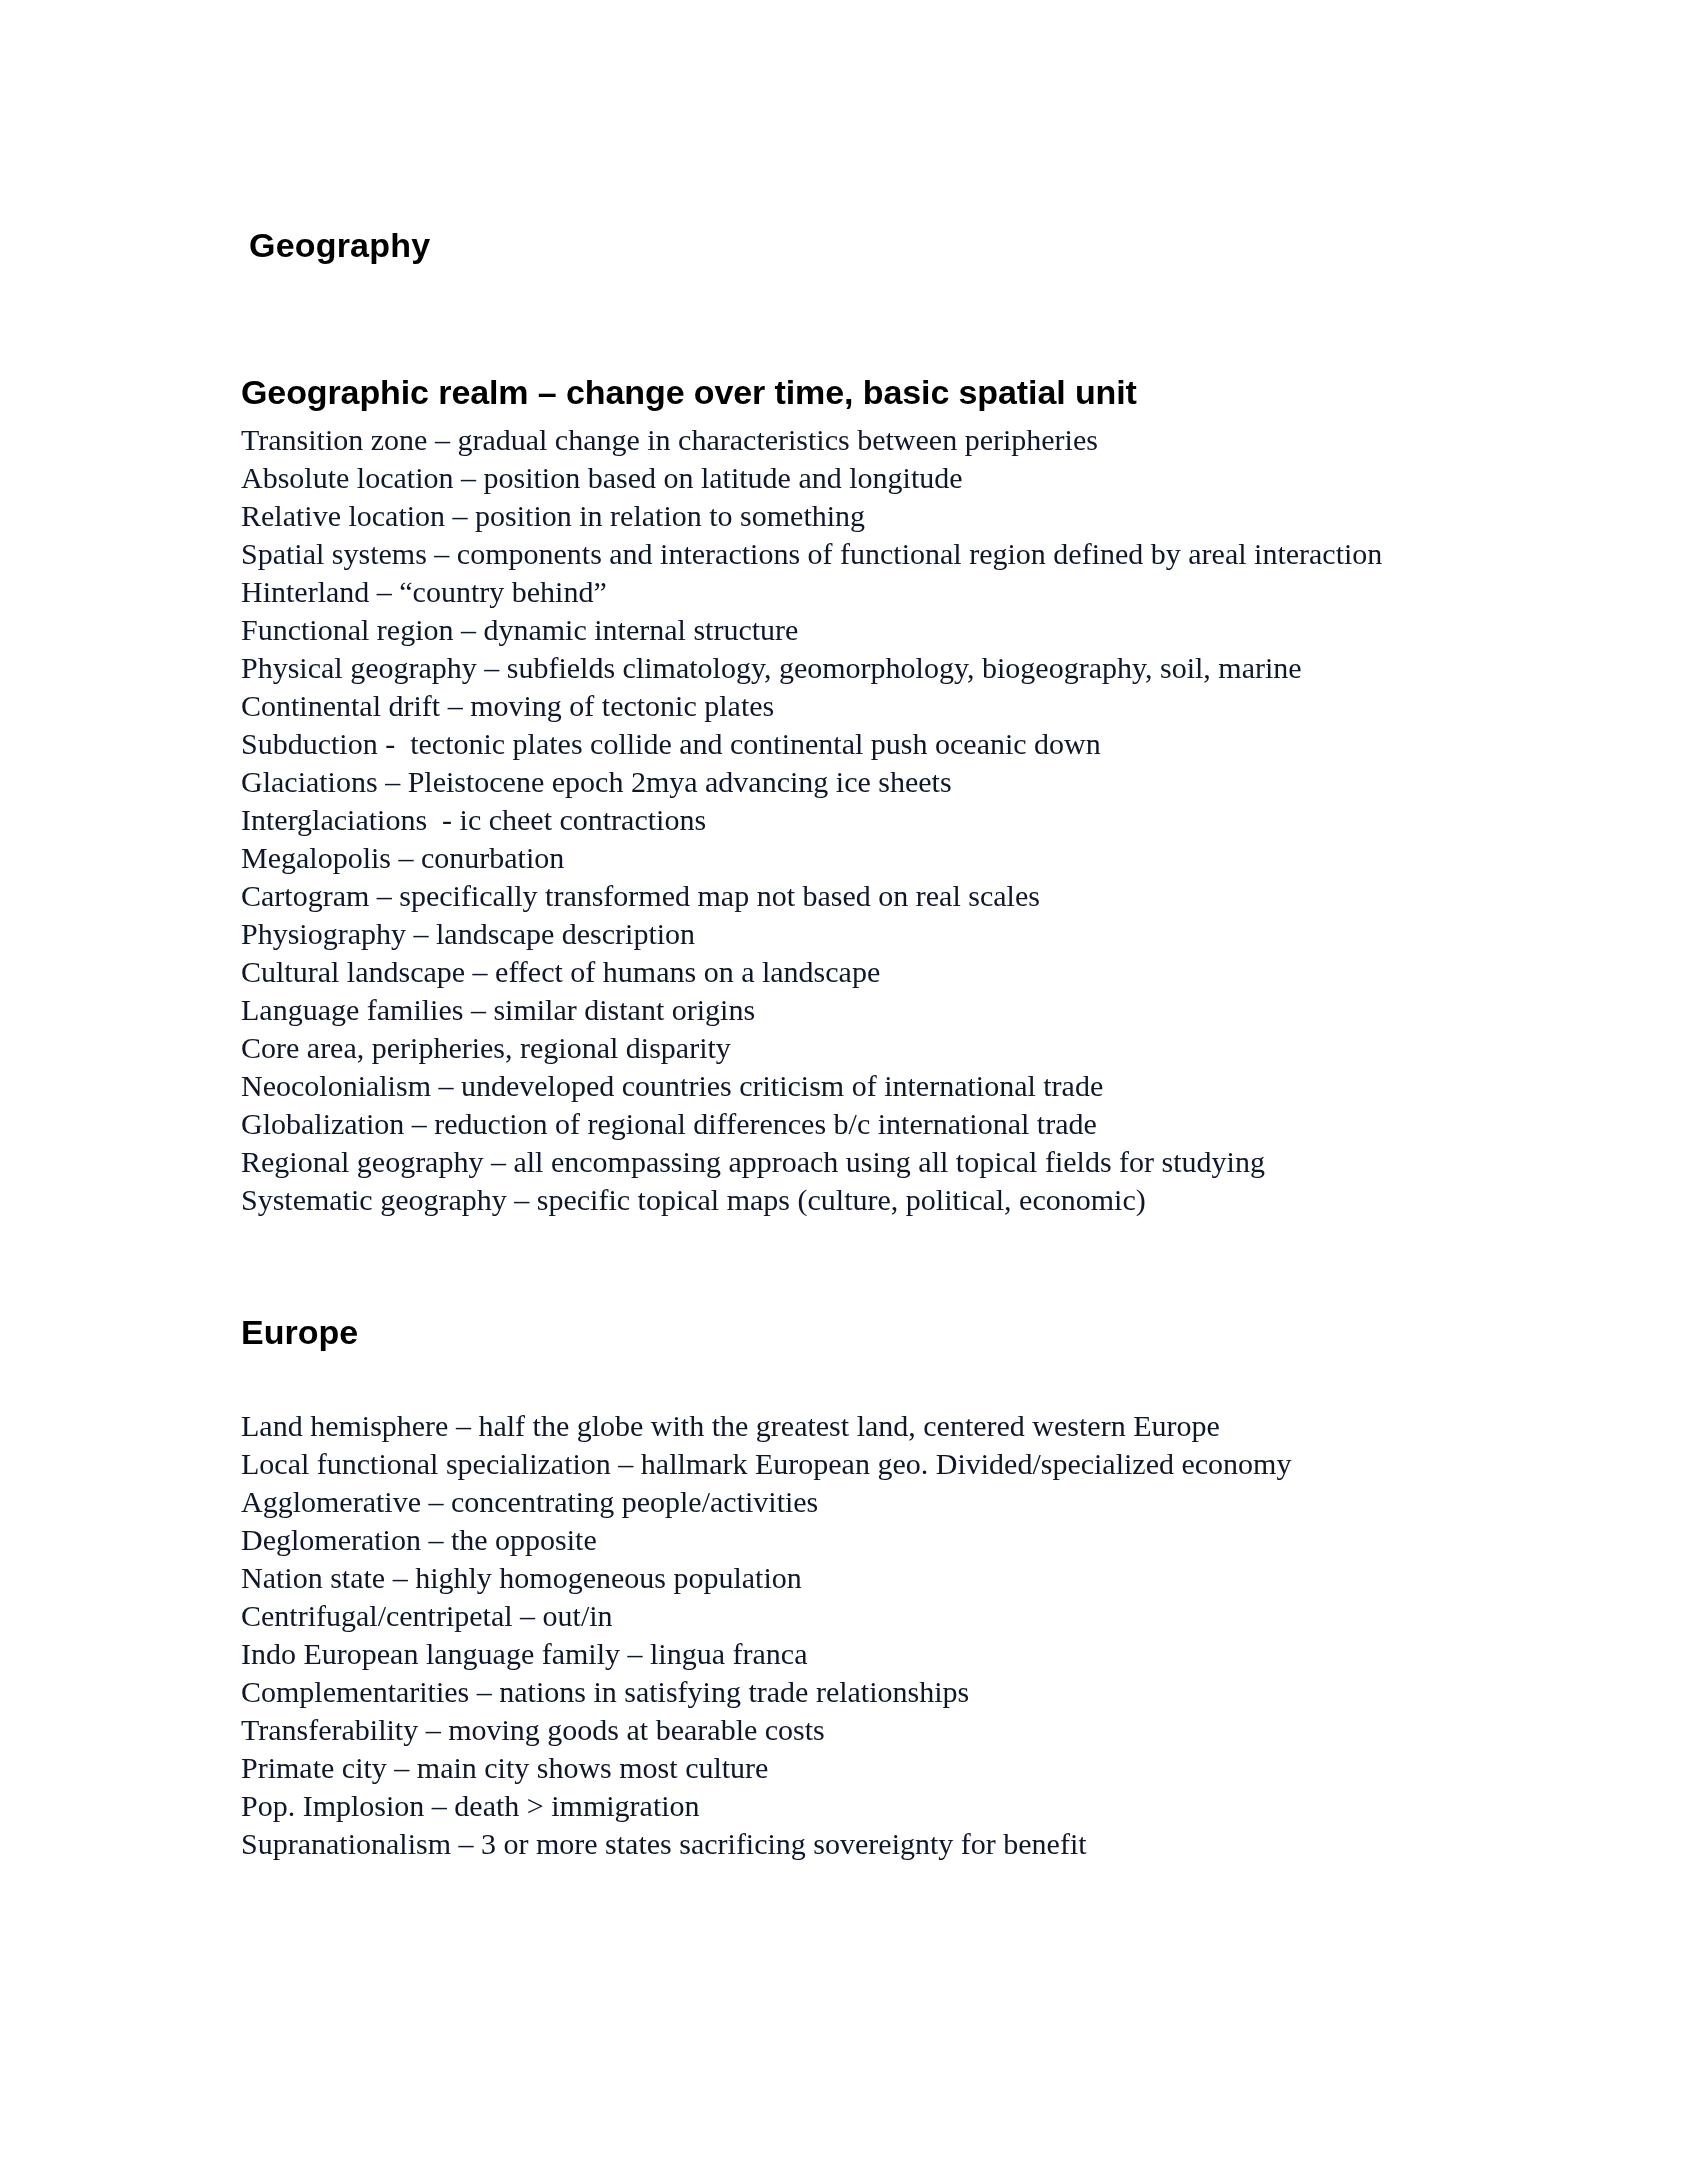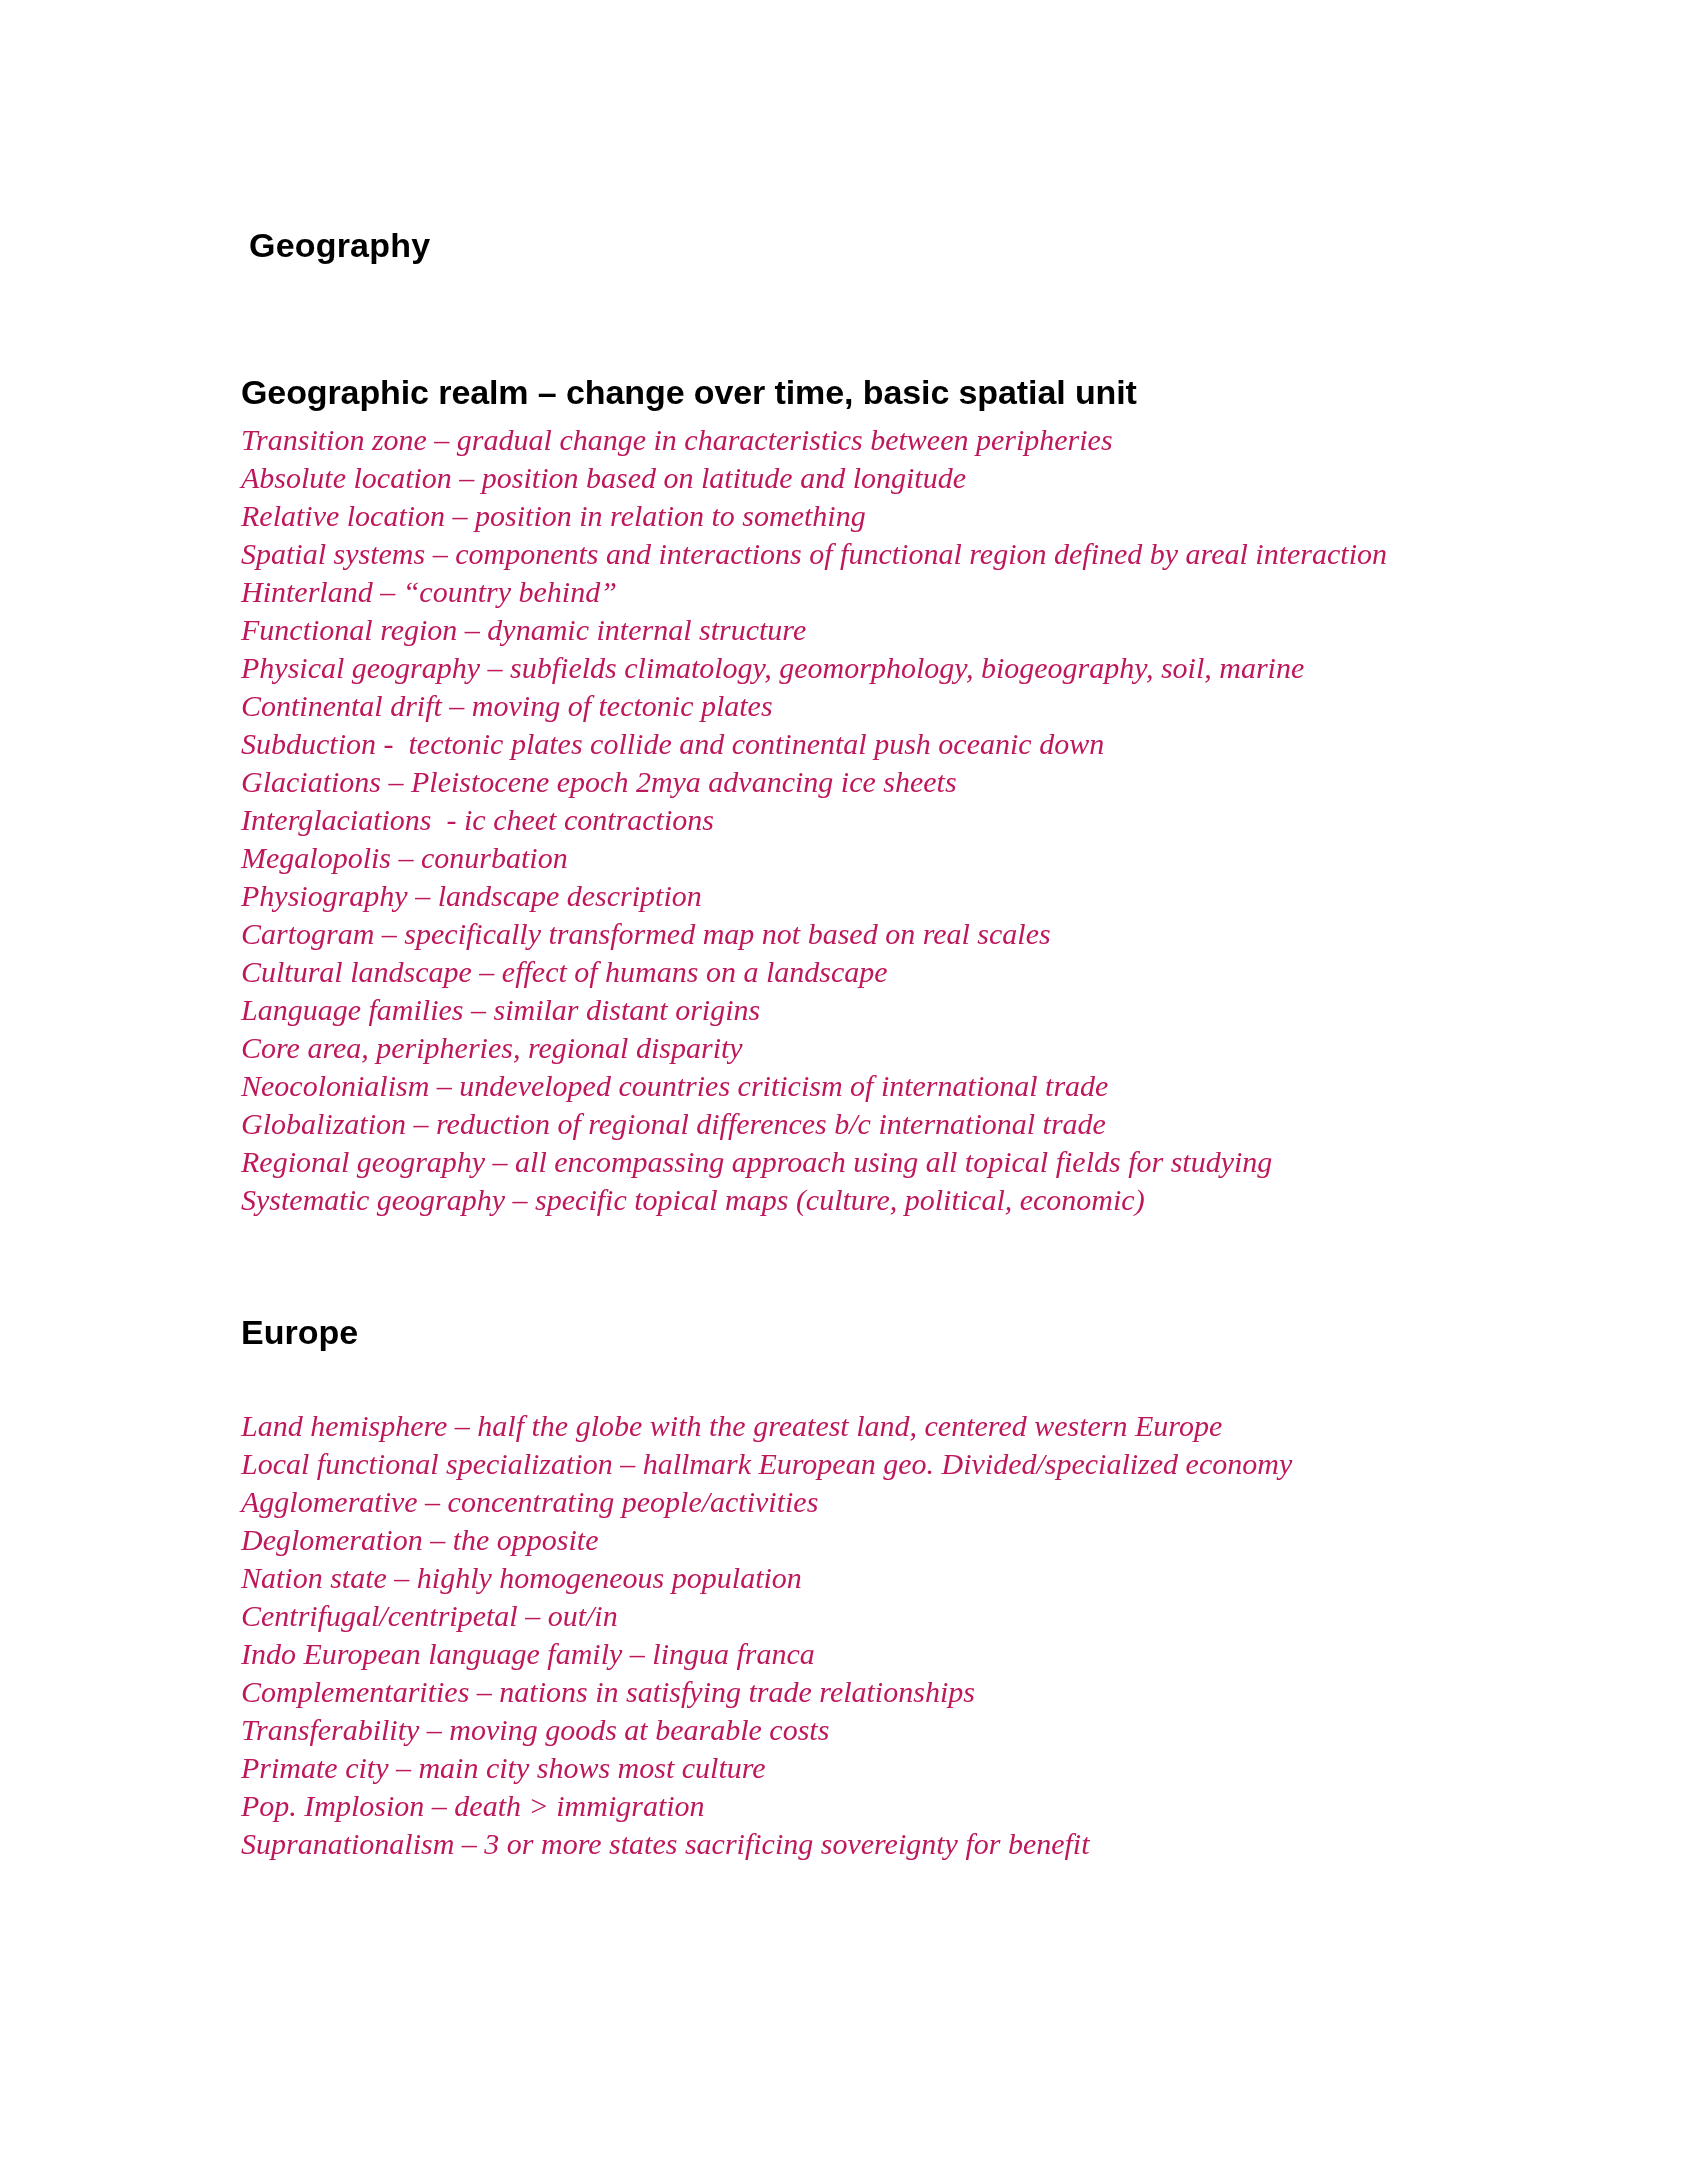--- a/index.html
+++ b/index.html
@@ -42,24 +42,23 @@
     margin: 0;
     white-space: nowrap;
   }
   .section-heading.narrow {
     letter-spacing: 0px;
   }
   .body-block {
     font-family: "Liberation Serif", "DejaVu Serif", serif;
     font-size: 30px;
     line-height: 38px;
-    color: #be185d;
+    color: #0f172a;
     margin: 0;
     padding-top: 7px;
-    font-style: italic;
   }
   .body-line {
     white-space: pre-wrap;
     font-family: "Liberation Serif", "DejaVu Serif", serif;
   }
   .gap-sections { height: 91px; }
   .gap-europe-body { height: 46px; }
 </style>
 </head>
 <body>
@@ -79,22 +78,22 @@
       <div class="body-line">Relative location – position in relation to something</div>
       <div class="body-line">Spatial systems – components and interactions of functional region defined by areal interaction</div>
       <div class="body-line">Hinterland – “country behind”</div>
       <div class="body-line">Functional region – dynamic internal structure</div>
       <div class="body-line">Physical geography – subfields climatology, geomorphology, biogeography, soil, marine</div>
       <div class="body-line">Continental drift – moving of tectonic plates</div>
       <div class="body-line">Subduction -  tectonic plates collide and continental push oceanic down</div>
       <div class="body-line">Glaciations – Pleistocene epoch 2mya advancing ice sheets</div>
       <div class="body-line">Interglaciations  - ic cheet contractions</div>
       <div class="body-line">Megalopolis – conurbation</div>
+      <div class="body-line">Cartogram – specifically transformed map not based on real scales</div>
       <div class="body-line">Physiography – landscape description</div>
-      <div class="body-line">Cartogram – specifically transformed map not based on real scales</div>
       <div class="body-line">Cultural landscape – effect of humans on a landscape</div>
       <div class="body-line">Language families – similar distant origins</div>
       <div class="body-line">Core area, peripheries, regional disparity</div>
       <div class="body-line">Neocolonialism – undeveloped countries criticism of international trade</div>
       <div class="body-line">Globalization – reduction of regional differences b/c international trade</div>
       <div class="body-line">Regional geography – all encompassing approach using all topical fields for studying</div>
       <div class="body-line">Systematic geography – specific topical maps (culture, political, economic)</div>
     </div>
 
     <div class="gap-sections"></div>

